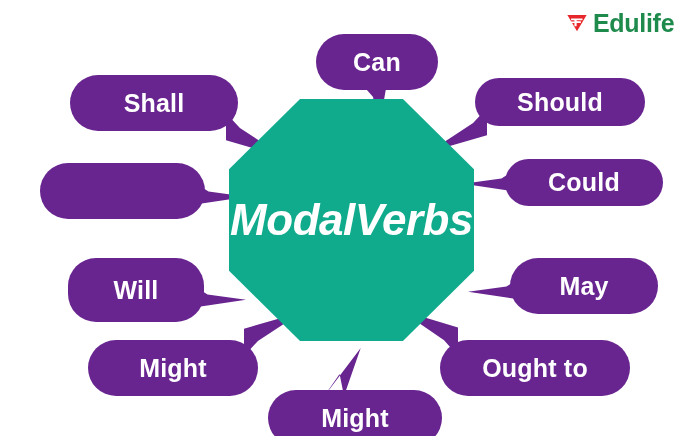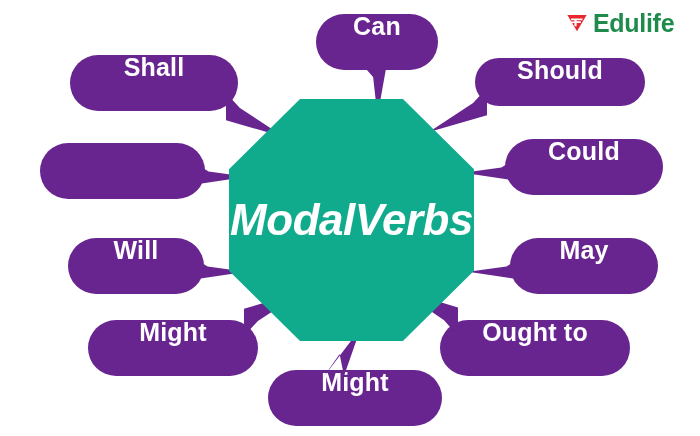--- a/index.html
+++ b/index.html
@@ -73,28 +73,30 @@
     text-align: center;
     letter-spacing: -0.5px;
   }
 
   
   .bubble {
     position: absolute;
     background: #682590;
     border-radius: 28px;
     display: flex;
+    align-items: center;
     justify-content: center;
     color: #ffffff;
     font-size: 25px;
     font-weight: bold;
     letter-spacing: 0.2px;
     z-index: 2;
     white-space: nowrap;
     box-sizing: border-box;
+    margin-top: 20px;
   }
   .bubble .blabel {
     display: block;
     padding: 0 4px;
     line-height: 1;
   }
   
   .tail {
     position: absolute;
     background: #682590;
@@ -174,26 +176,26 @@
 
   <div class="bubble" style="left:475px; top:58px; width:170px; height:48px;">
     <span class="tail tail-sw"></span>
     <span class="blabel">Should</span>
   </div>
 
   <div class="bubble" style="left:40px; top:143px; width:165px; height:56px;">
     <span class="tail tail-e"></span>
   </div>
 
-  <div class="bubble" style="left:505px; top:139px; width:158px; height:56px;">
+  <div class="bubble" style="left:505px; top:139px; width:158px; height:47px;">
     <span class="tail tail-w"></span>
     <span class="blabel">Could</span>
   </div>
 
-  <div class="bubble" style="left:68px; top:238px; width:136px; height:56px;">
+  <div class="bubble" style="left:68px; top:238px; width:136px; height:64px;">
     <span class="tail tail-e"></span>
     <span class="blabel">Will</span>
   </div>
 
   <div class="bubble" style="left:510px; top:238px; width:148px; height:56px;">
     <span class="tail tail-w"></span>
     <span class="blabel">May</span>
   </div>
 
   <div class="bubble" style="left:88px; top:320px; width:170px; height:56px;">

